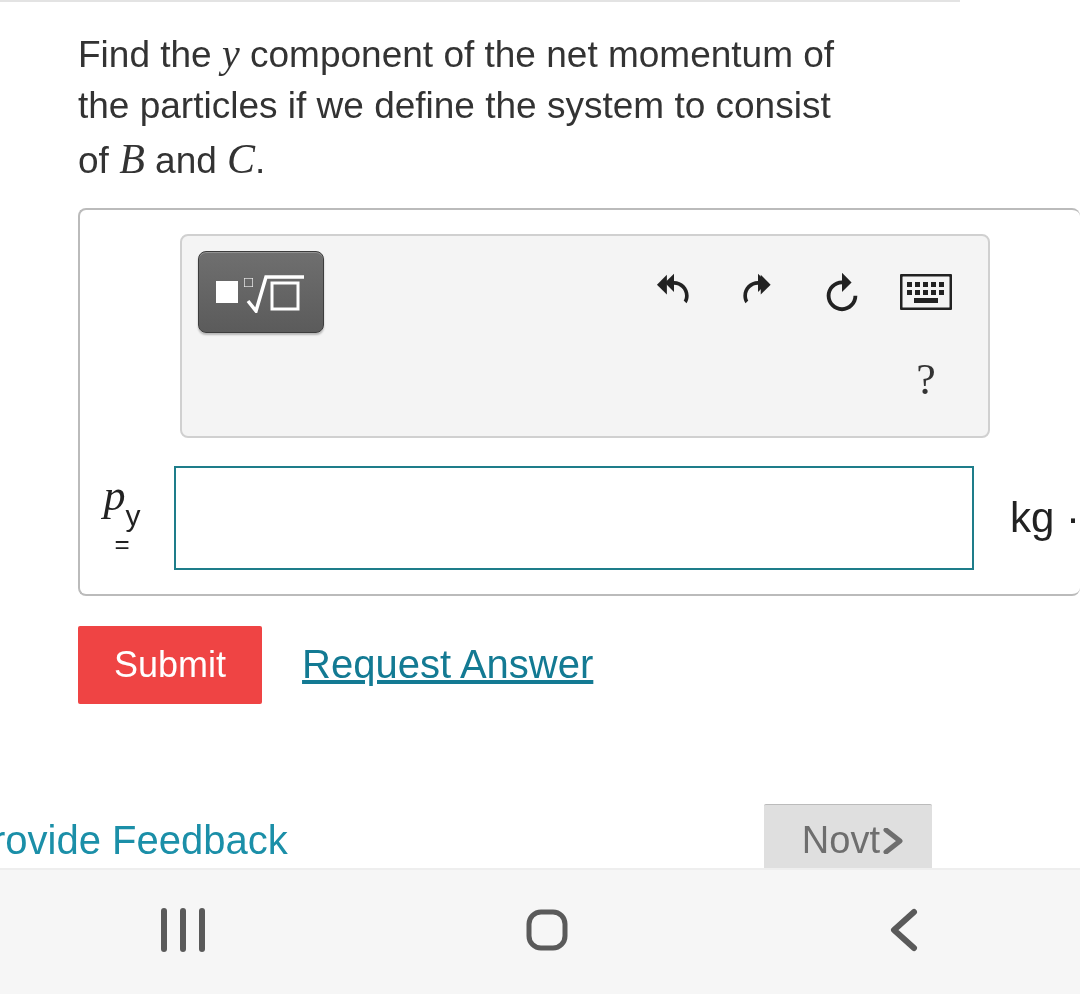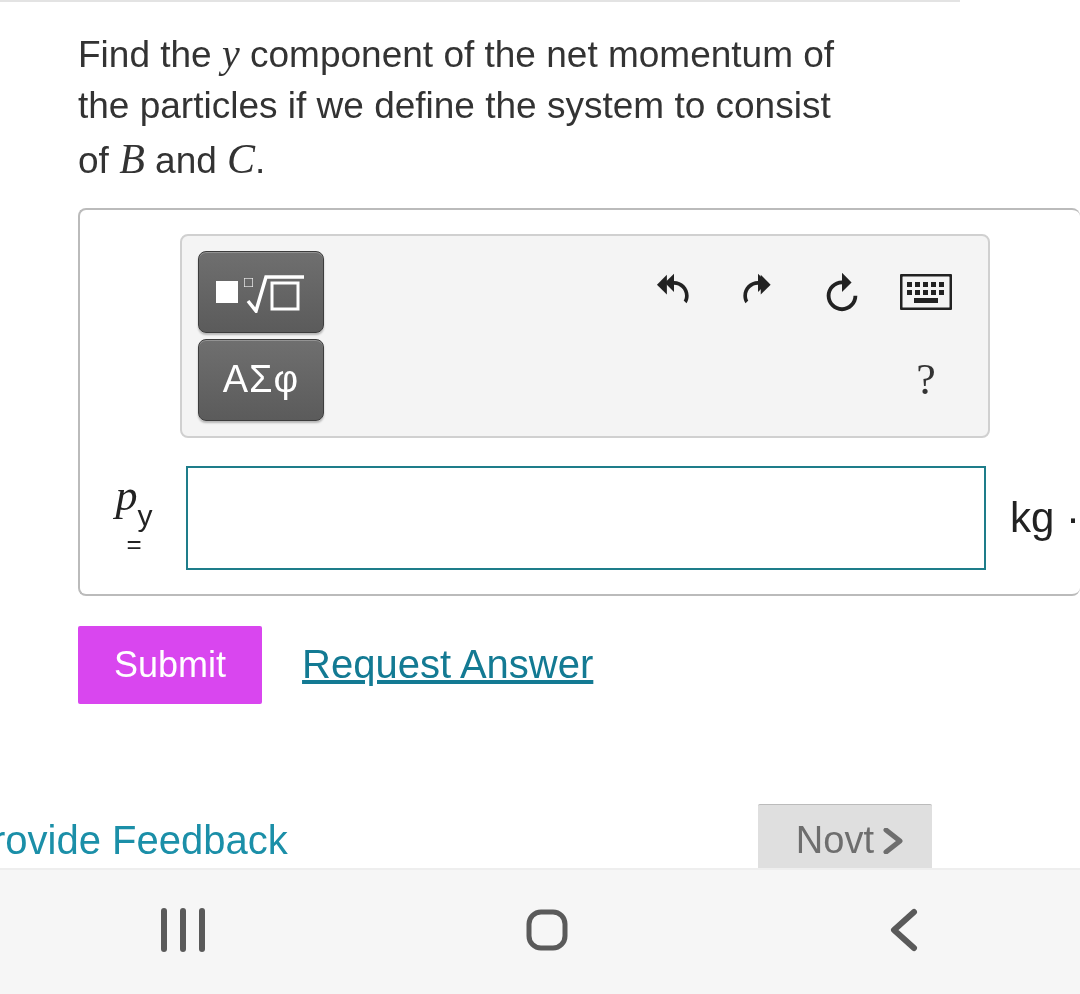--- a/index.html
+++ b/index.html
@@ -16,44 +16,44 @@
     display: inline-flex; align-items: center; justify-content: center;
     width: 126px; height: 82px;
     background: linear-gradient(#6f6f6f, #5b5b5b);
     border: 1px solid #3d3d3d; border-radius: 8px;
     color: #fff; font-size: 30px; margin-right: 8px;
     box-shadow: inset 0 1px 0 rgba(255,255,255,.25), 0 2px 2px rgba(0,0,0,.25);
   }
   .spacer { flex: 1; }
   .ico { width: 64px; height: 64px; display: inline-flex; align-items: center; justify-content: center; font-size: 42px; color: #222; margin: 0 10px; }
   .help { font-size: 44px; font-family: 'Times New Roman', serif; color: #333; }
-  .input-row { display: flex; align-items: center; margin-top: 28px; }
+  .input-row { display: flex; align-items: center; margin-top: 28px; gap: 12px; }
   .var-label { width: 80px; text-align: center; font-family: 'Times New Roman', serif; }
   .var-p { font-style: italic; font-size: 44px; line-height: .9; }
   .var-sub { font-size: 30px; vertical-align: sub; position: relative; top: 6px; }
   .var-eq { font-family: Arial, sans-serif; font-size: 26px; font-style: normal; display: block; margin-top: 6px; }
   .answer-input {
     flex: 0 0 800px; height: 104px;
     border: 2px solid #1e7d8a; background: #fff;
     margin-left: 18px;
     outline: none; font-size: 30px; padding: 0 12px;
   }
   .unit { font-family: Liberation Sans, sans-serif; font-size: 42px; margin-left: 24px; white-space: nowrap; }
   .actions { margin: 30px 0 0 78px; display: flex; align-items: center; gap: 40px; }
   .submit-btn {
-    background: #d946ef; color: #fff; border: none;
+    background: #ef4444; color: #fff; border: none;
     font-size: 36px; padding: 18px 36px; border-radius: 2px;
   }
   .req-link { color: #137a93; font-size: 40px; text-decoration: underline; }
   .footer-area { position: absolute; top: 804px; left: 0; width: 1080px; display: flex; align-items: center; justify-content: space-between; padding: 0 0 0 0; }
   .feedback { color: #1b8fa8; font-size: 40px; margin-left: -8px; }
   .next-btn {
     background: #dfdfdf; color: #6e6e6e; font-size: 38px;
     padding: 14px 28px 14px 38px; margin-right: 148px; border-radius: 2px;
-    display: inline-flex; align-items: center; gap: 8px;
+    display: inline-flex; align-items: center; gap: 2px;
     border-top: 1px solid #bbb;
   }
   .navbar { position: absolute; bottom: 0; left: 0; width: 1080px; height: 126px; background: #f6f6f6; border-top: 2px solid #eee; display: flex; align-items: center; justify-content: space-around; }
   .nav-ico { color: #5a5a5a; }
   
   .math-tpl { display:flex; align-items:center; gap:6px; }
   .math-box { width:22px; height:22px; background:#fff; display:inline-block; }
 </style>
 </head>
 <body>
@@ -109,21 +109,20 @@
               <rect x="7" y="16" width="5" height="5" fill="#222"></rect>
               <rect x="15" y="16" width="5" height="5" fill="#222"></rect>
               <rect x="23" y="16" width="5" height="5" fill="#222"></rect>
               <rect x="31" y="16" width="5" height="5" fill="#222"></rect>
               <rect x="39" y="16" width="5" height="5" fill="#222"></rect>
               <rect x="14" y="24" width="24" height="5" fill="#222"></rect>
             </svg>
         </span>
       </div>
       <div class="toolbar-row">
-        <button class="tb-btn" style="font-size:38px;letter-spacing:1px">ΑΣφ</button>
         <span class="spacer"></span>
         <span class="ico help">?</span>
       </div>
     </div>
 
     <div class="input-row">
       <div class="var-label">
         <span class="var-p"><span>p</span><span class="var-sub" style="font-family:Arial,sans-serif;font-style:normal">y</span></span>
         <span class="var-eq">=</span>
       </div>

